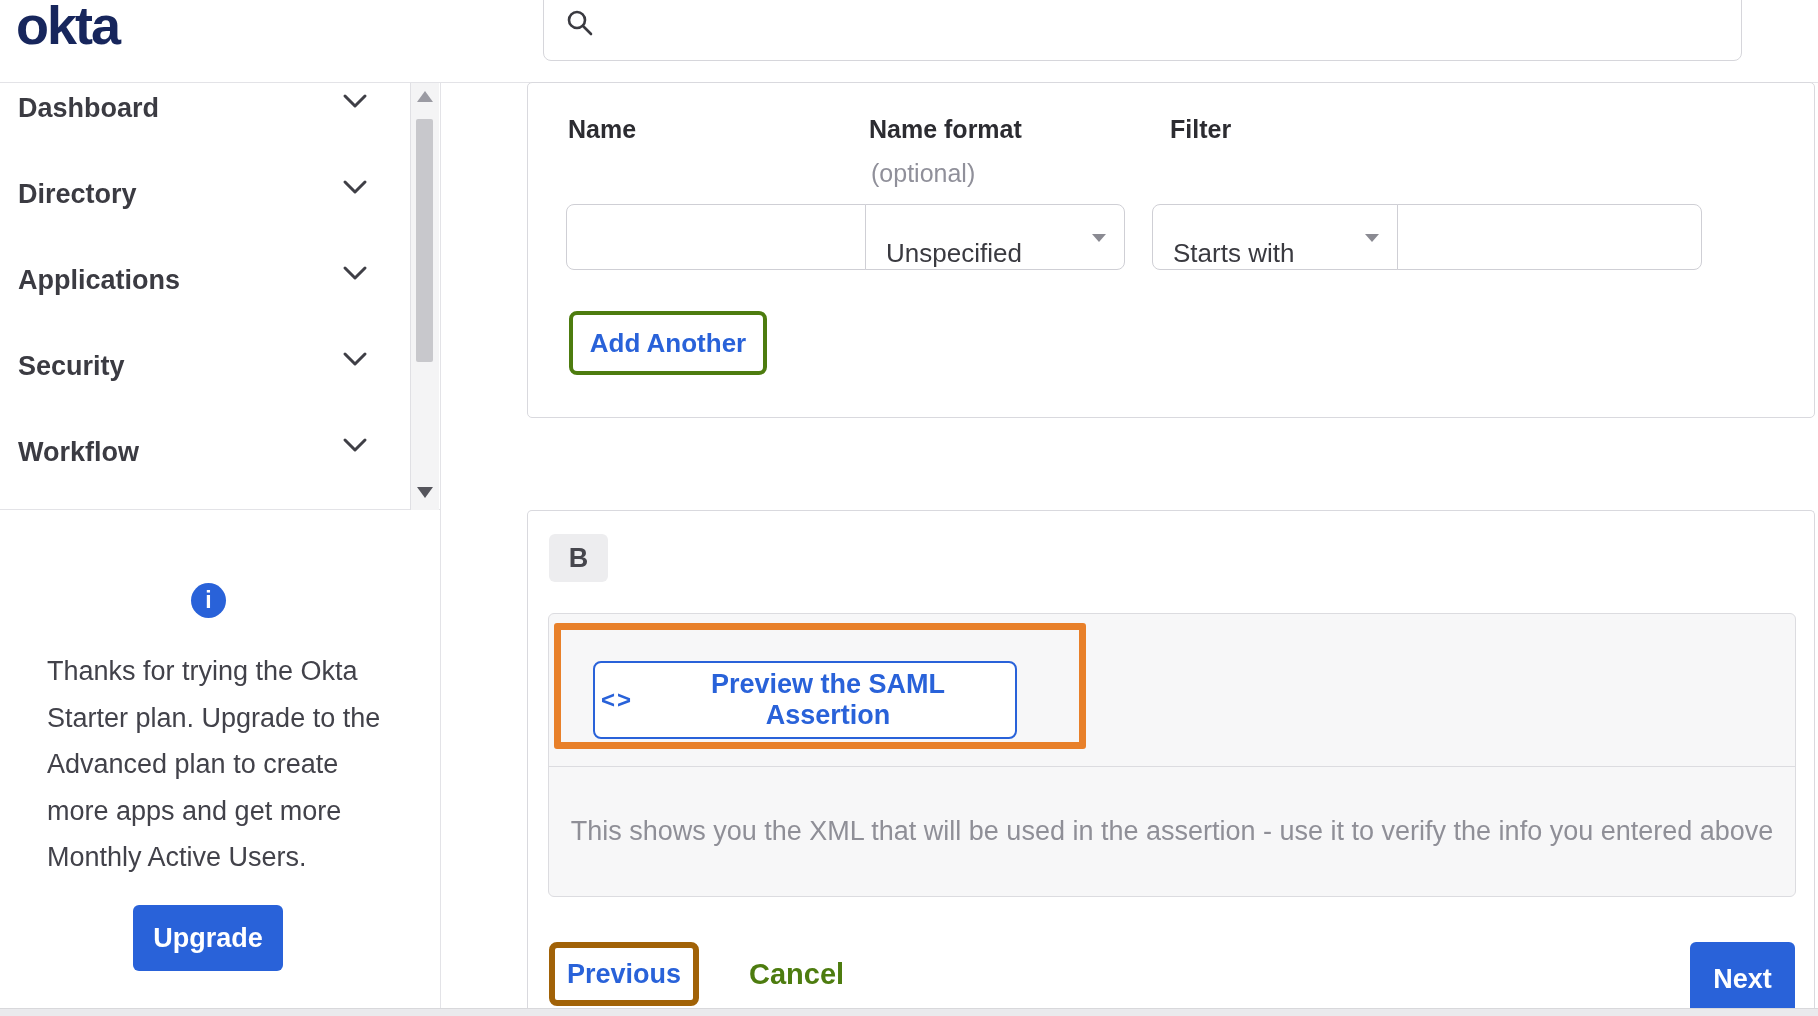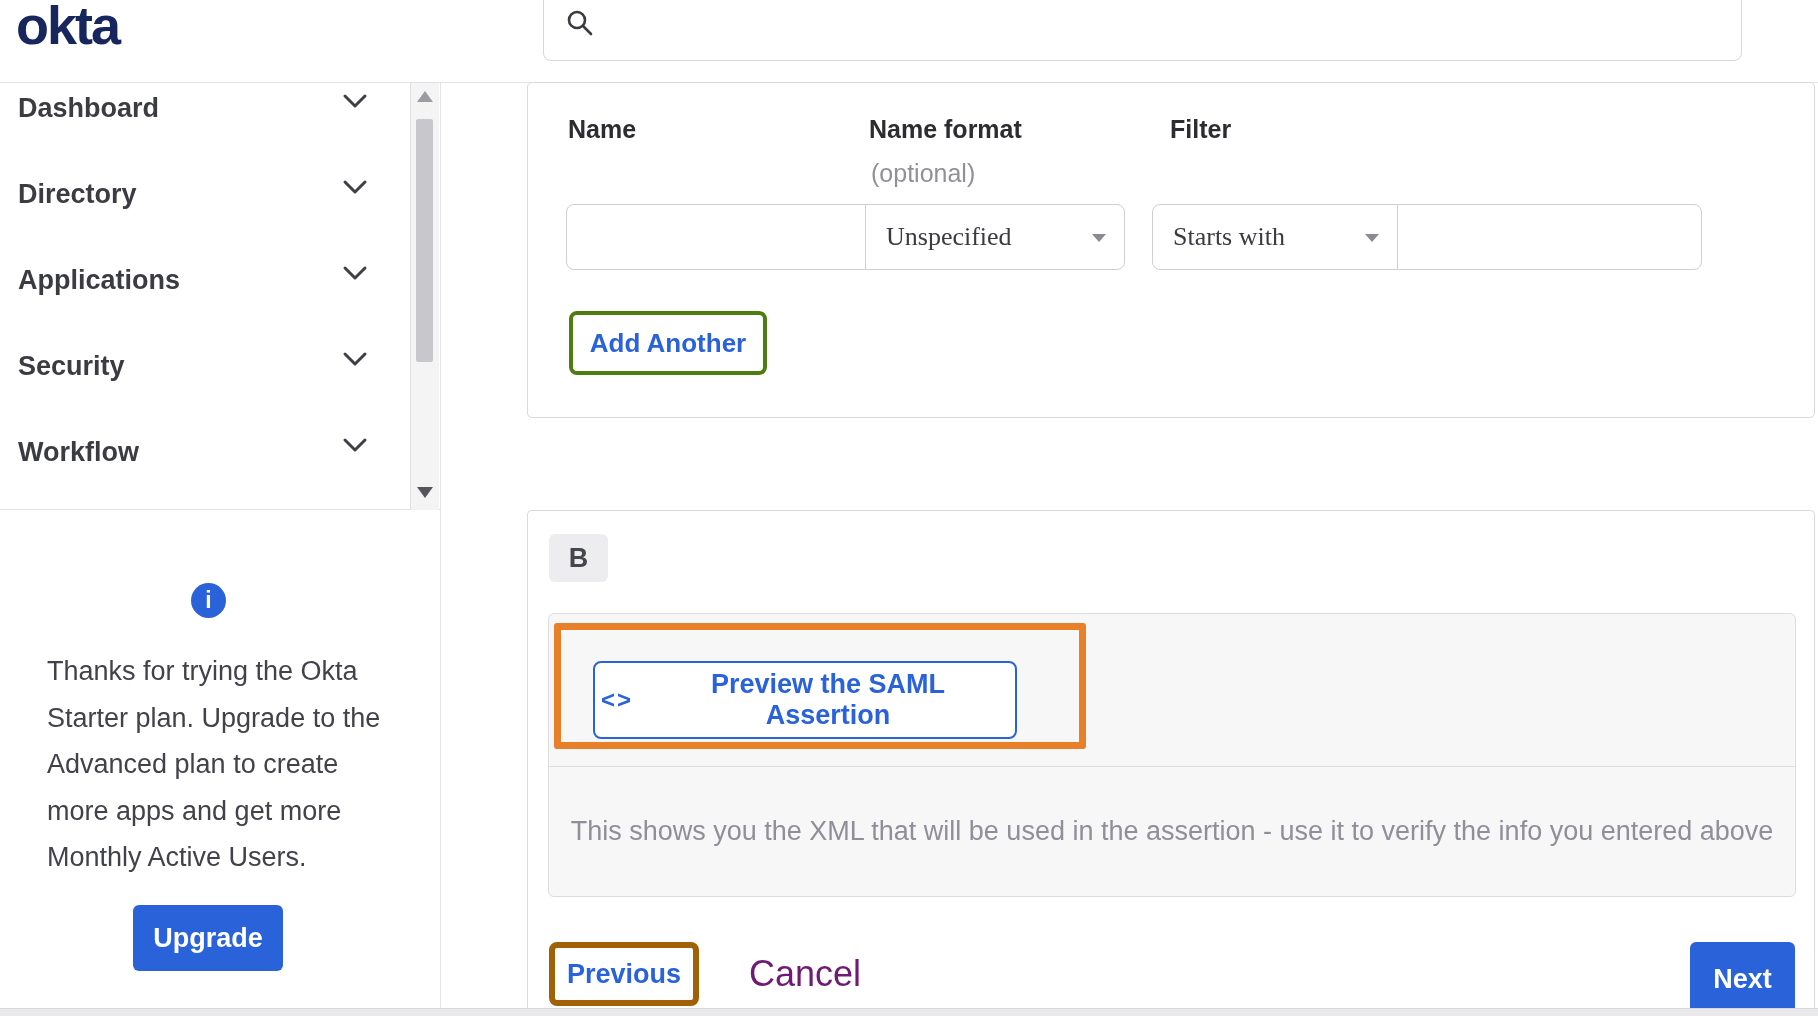--- a/index.html
+++ b/index.html
@@ -52,21 +52,21 @@
 
   
   .card1 { position: absolute; left: 527px; top: 82px; width: 1288px; height: 336px;
           background: #fff; border: 1px solid #d9d9de; border-radius: 5px; }
   .form-label { position: absolute; font-size: 25px; font-weight: bold; color: #2c2c31; }
   .form-note { position: absolute; font-size: 25px; color: #90909a; }
   .cell { position: absolute; top: 121px; height: 66px; background: #fff;
           border: 1px solid #cfcfd5; }
   .cell input { width: 100%; height: 100%; border: none; outline: none; font-size: 26px;
           padding: 0 16px; background: transparent; font-family: "Liberation Sans", sans-serif; }
-  .cell-select { display: flex; align-items: center; cursor: pointer; font-family: Liberation Serif, serif; }
+  .cell-select { display: flex; align-items: flex-end; cursor: pointer; }
   .cell-select .sel-text { padding-left: 20px; font-size: 26px; color: #3a3a40; }
   .caret { position: absolute; right: 18px; top: 50%; margin-top: -3px; width: 0; height: 0;
           border-left: 7px solid transparent; border-right: 7px solid transparent;
           border-top: 8px solid #8a8a92; }
   .add-another { position: absolute; left: 41px; top: 228px; width: 198px; height: 64px;
           background: #fff; border: 4px solid #4d7c0f; border-radius: 8px; color: #2962D9;
           font-weight: bold; font-size: 26px; font-family: "Liberation Sans", sans-serif;
           cursor: pointer; }
 
   
@@ -89,21 +89,21 @@
           cursor: pointer; display: flex; align-items: center; justify-content: center; gap: 14px; }
   .preview-btn .code-icon { font-size: 24px; letter-spacing: 2px; font-weight: bold; }
   .panel-desc { height: 129px; display: flex; align-items: center; justify-content: center; }
   .panel-desc span { font-size: 27px; color: #8f8f97; }
 
   
   .prev-btn { position: absolute; left: 21px; top: 431px; width: 150px; height: 64px;
           background: #fff; border: 6px solid #a16207; border-radius: 8px; color: #2962D9;
           font-weight: bold; font-size: 27px; font-family: "Liberation Sans", sans-serif; cursor: pointer; }
   .cancel-link { position: absolute; left: 221px; top: 431px; height: 64px; display: flex;
-          align-items: center; color: #701a75; font-weight: normal; font-size: 36px; cursor: pointer; }
+          align-items: center; color: #4d7c0f; font-weight: bold; font-size: 29px; cursor: pointer; }
   .next-btn { position: absolute; left: 1162px; top: 431px; width: 105px; height: 75px;
           background: #2962D9; border: none; border-radius: 6px; color: #fff; font-weight: bold;
           font-size: 27px; font-family: "Liberation Sans", sans-serif; cursor: pointer; }
 
   .bottom-strip { position: absolute; left: 0; top: 1008px; width: 1818px; height: 8px;
           background: #eaeaed; border-top: 1px solid #d8d8db; }
 </style>
 </head>
 <body>
 

